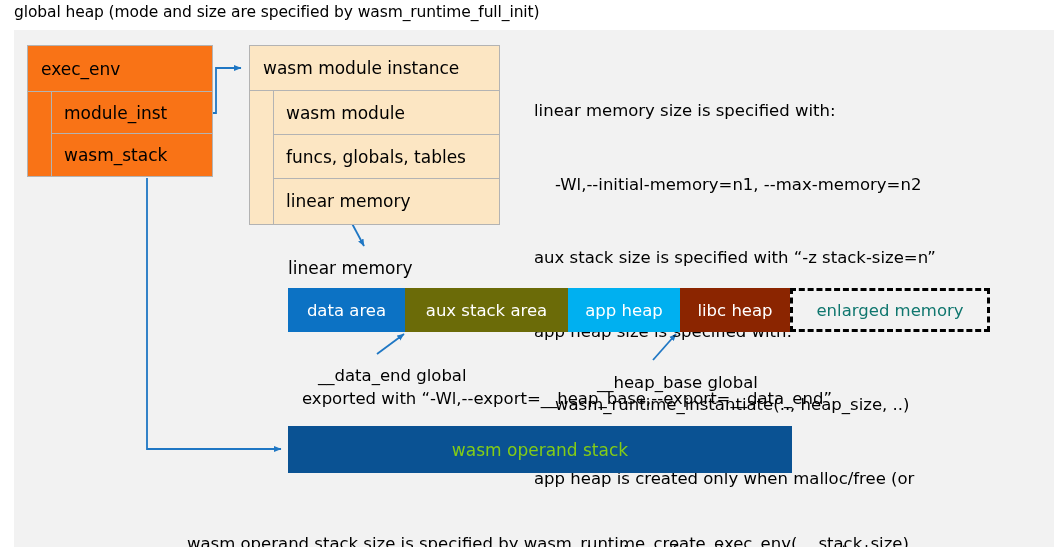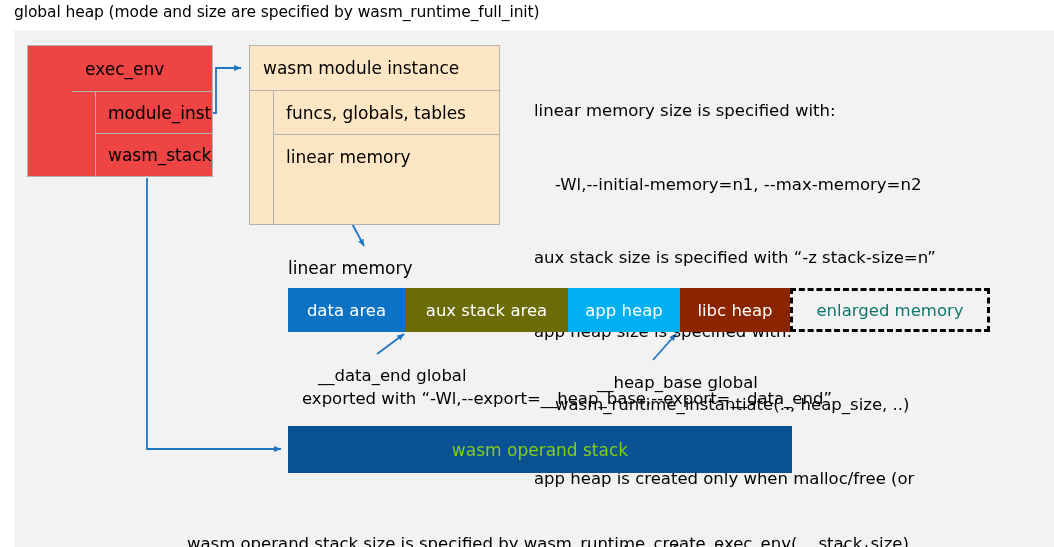--- a/index.html
+++ b/index.html
@@ -246,36 +246,37 @@
 
     <g>
       <path d="M653,360 L676,334" fill="none" stroke="#1f77c4" stroke-width="1.8" marker-end="url(#ah2)"></path>
     </g>
 
     <g>
       <path d="M147,178 L147,449 L281,449" fill="none" stroke="#1f77c4" stroke-width="1.8" marker-end="url(#ah)"></path>
     </g>
   </svg>
 
-  <div class="struct" id="exec-env" style="background: #ef4444; padding-left: 44px;">
+  <div class="struct" id="exec-env" style="background: #f97316;">
     <div class="hdr">exec_env</div>
     <div class="body">
       <div class="gutter"></div>
       <div class="rows">
         <div class="row first">module_inst</div>
         <div class="row">wasm_stack</div>
       </div>
     </div>
   </div>
 
   <div class="struct" id="module-inst" style="background: rgb(252, 230, 195);">
     <div class="hdr">wasm module instance</div>
     <div class="body">
       <div class="gutter"></div>
       <div class="rows">
+        <div class="row div">wasm module</div>
         <div class="row div">funcs, globals, tables</div>
         <div class="row">linear memory</div>
       </div>
     </div>
   </div>
 
   <div id="notes">
     <span class="ln">linear memory size is specified with:</span>
     <span class="ln">    -Wl,--initial-memory=n1, --max-memory=n2</span>
     <span class="ln">aux stack size is specified with “-z stack-size=n”</span>

